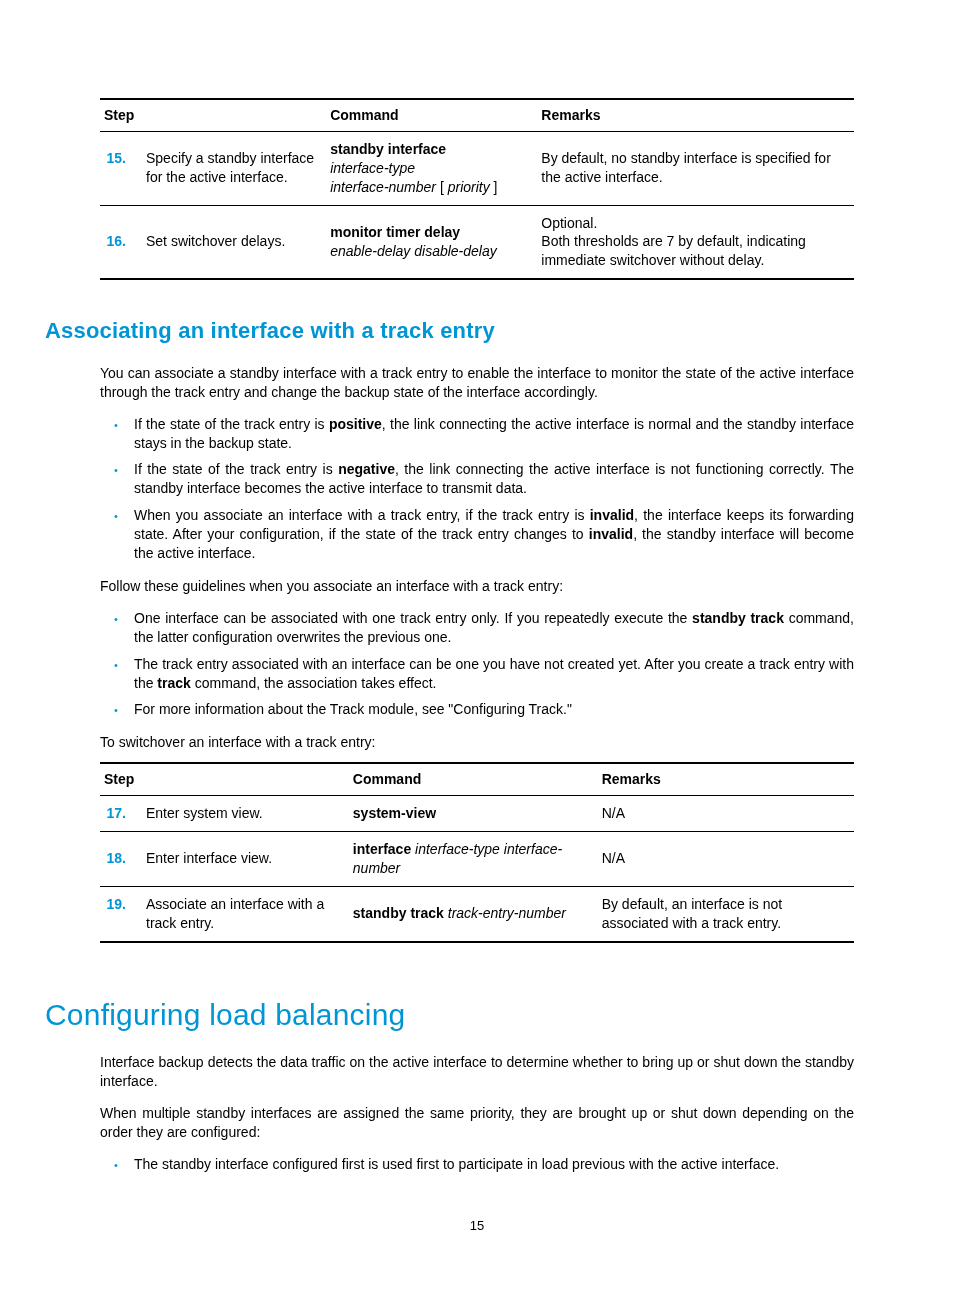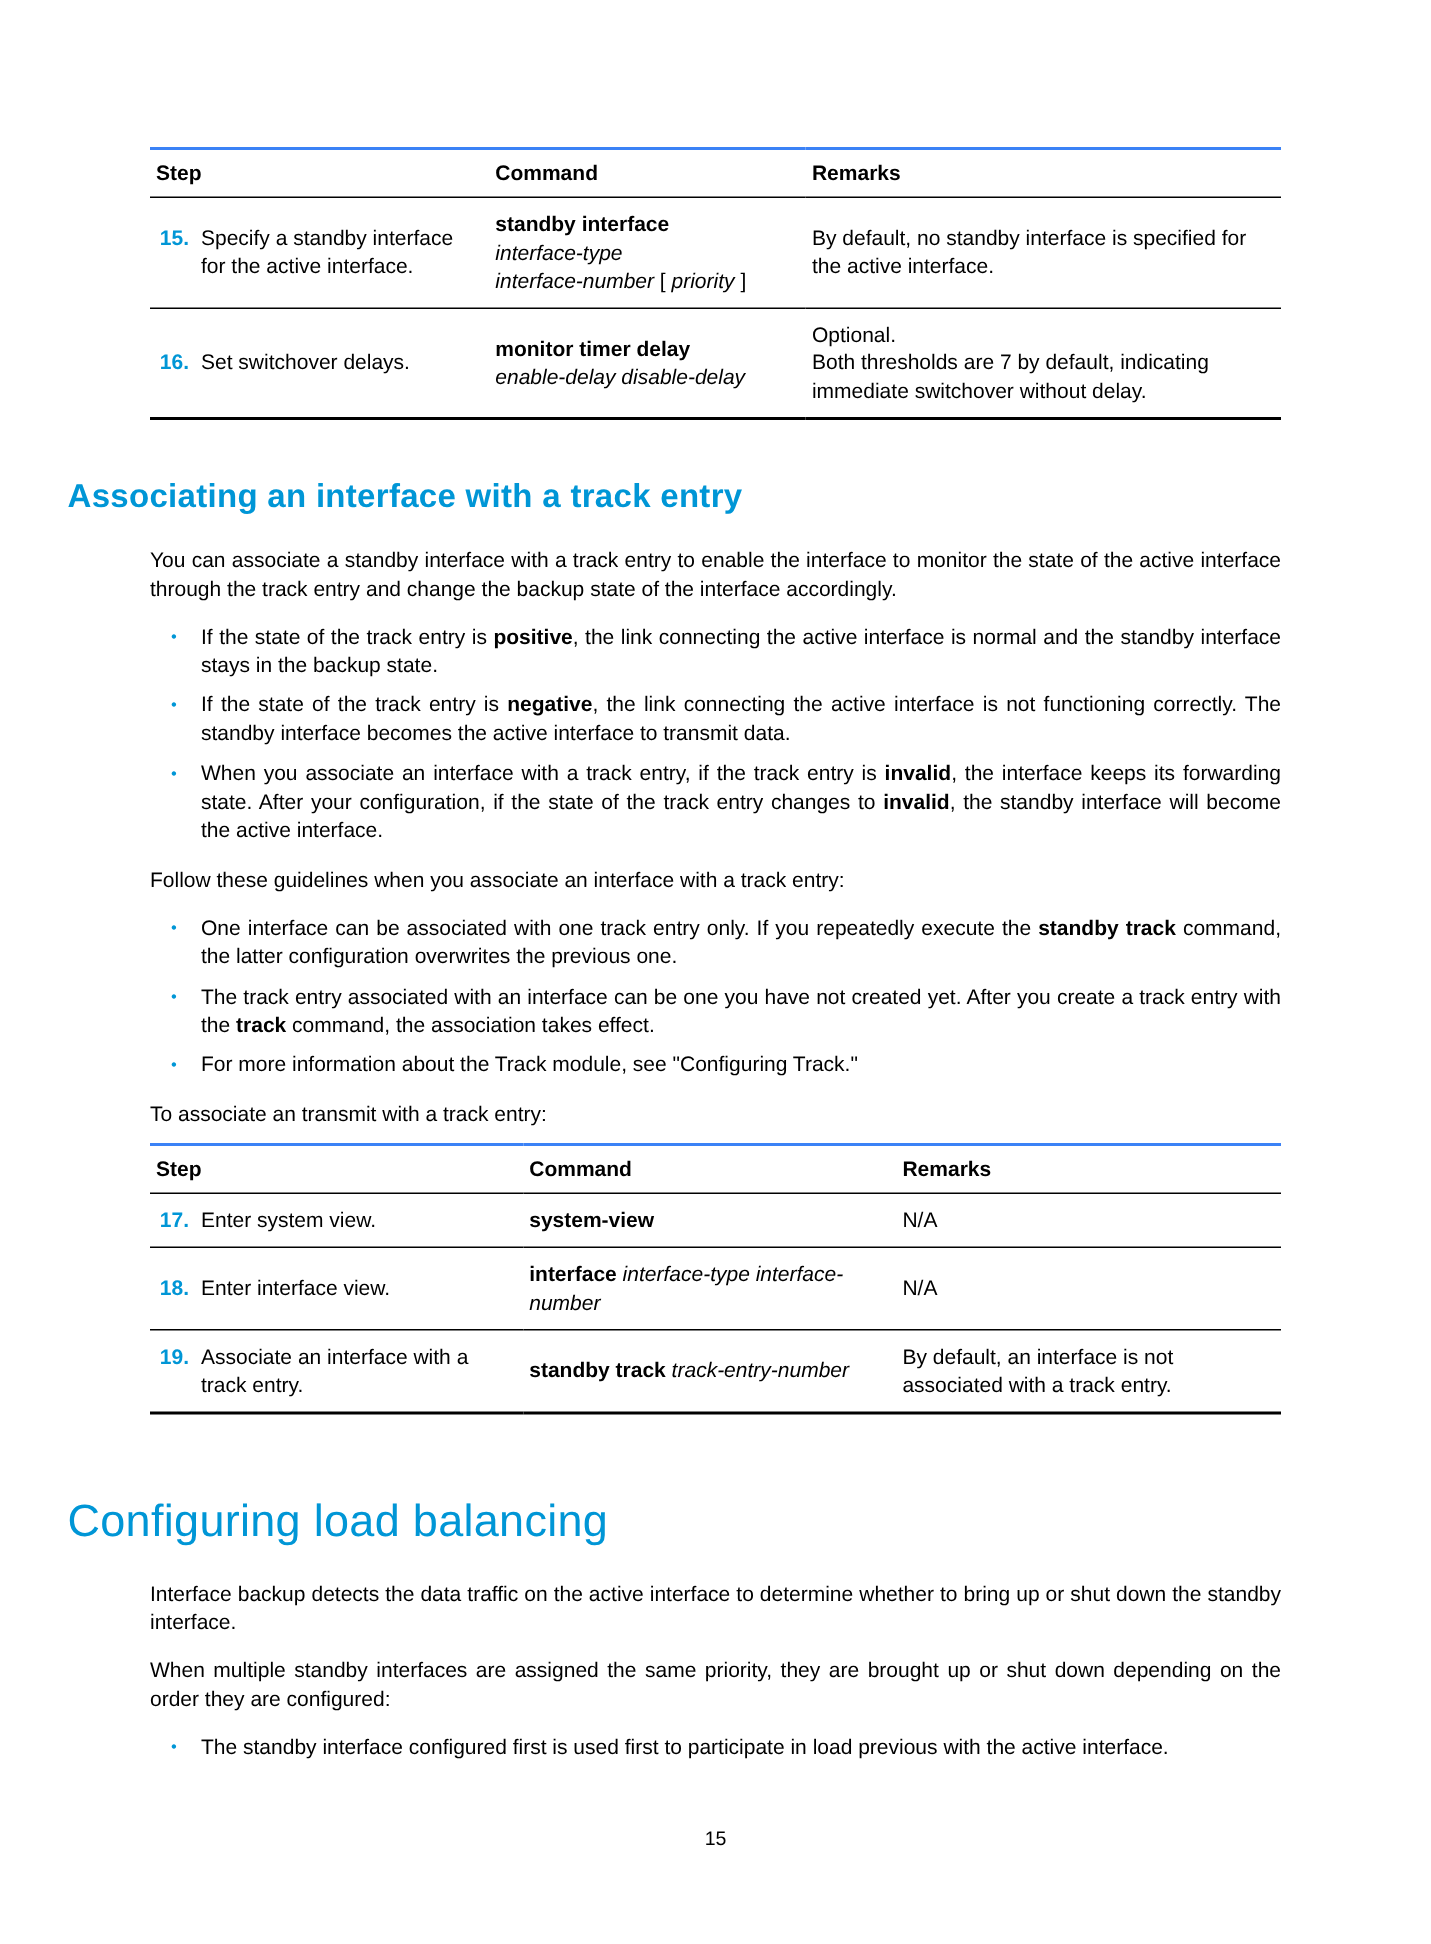--- a/index.html
+++ b/index.html
@@ -58,21 +58,21 @@
 
   table.steps {
     width: 100%;
     border-collapse: collapse;
     margin: 0 0 0 0;
   }
   table.steps thead th {
     text-align: left;
     font-weight: bold;
     font-size: 14px;
-    border-top: 2px solid #3b82f6;
+    border-top: 2px solid #000000;
     border-bottom: 1px solid #000;
     padding: 6px 4px 6px 4px;
   }
   table.steps tbody td {
     border-bottom: 1px solid #000;
     padding: 8px 4px 8px 4px;
     vertical-align: middle;
     font-size: 14px;
   }
   table.steps tbody tr:last-child td {
@@ -81,21 +81,21 @@
   .stepcol { width: 30%; }
   .cmdcol  { width: 28%; margin-top: 16px; }
   .remcol  { width: 42%; }
 
   table.steps2 .stepcol { width: 33%; }
   table.steps2 .cmdcol  { width: 33%; }
   table.steps2 .remcol  { width: 34%; }
 
   .stepnum-cell {
     display: flex;
-    gap: 8px;
+    gap: 20px;
   }
   .stepnum {
     font-weight: bold;
     color: #0096d6;
     min-width: 22px;
     text-align: right;
   }
   .steptext { flex: 1; }
 
   .pagenum {
@@ -162,21 +162,21 @@
 </ul>
 
 <p class="body">Follow these guidelines when you associate an interface with a track entry:</p>
 
 <ul class="bullets">
   <li><span>One interface can be associated with one track entry only. If you repeatedly execute the </span><b>standby track</b><span> command, the latter configuration overwrites the previous one.</span></li>
   <li><span>The track entry associated with an interface can be one you have not created yet. After you create a track entry with the </span><b>track</b><span> command, the association takes effect.</span></li>
   <li><span>For more information about the Track module, see "Configuring Track."</span></li>
 </ul>
 
-<p class="body" style="margin-bottom:10px;">To associate an transmit with a track entry:</p>
+<p class="body" style="margin-bottom:10px;">To switchover an interface with a track entry:</p>
 
 <table class="steps steps2">
   <thead>
     <tr>
       <th class="stepcol">Step</th>
       <th class="cmdcol">Command</th>
       <th class="remcol">Remarks</th>
     </tr>
   </thead>
   <tbody>

